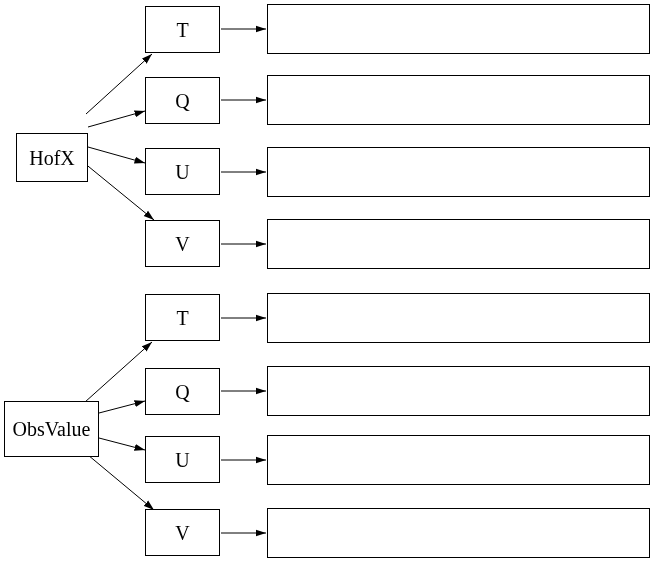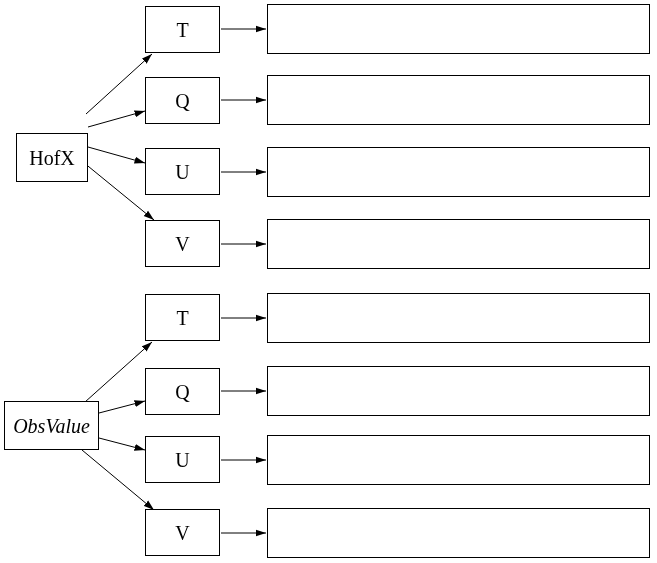--- a/index.html
+++ b/index.html
@@ -61,21 +61,21 @@
 
     <line x1="221" y1="318" x2="266" y2="318" stroke="#000000" stroke-width="1" marker-end="url(#arrow)"></line>
     <line x1="221" y1="391" x2="266" y2="391" stroke="#000000" stroke-width="1" marker-end="url(#arrow)"></line>
     <line x1="221" y1="460" x2="266" y2="460" stroke="#000000" stroke-width="1" marker-end="url(#arrow)"></line>
     <line x1="221" y1="533" x2="266" y2="533" stroke="#000000" stroke-width="1" marker-end="url(#arrow)"></line>
   </svg>
 
   <div class="node" style="left:16px; top:113px; width:72px; height:49px;margin-top:20px;">
     <span>HofX</span>
   </div>
-  <div class="node" style="left:4px; top:401px; width:95px; height:49px;font-style:italic;">
+  <div class="node" style="left:4px; top:401px; width:95px; height:56px;">
     <span>ObsValue</span>
   </div>
 
   <div class="node" style="left:145px; top:6px;   width:75px; height:47px;">
     <span>T</span>
   </div>
   <div class="node" style="left:145px; top:77px;  width:75px; height:47px;">
     <span>Q</span>
   </div>
   <div class="node" style="left:145px; top:148px; width:75px; height:47px;">

